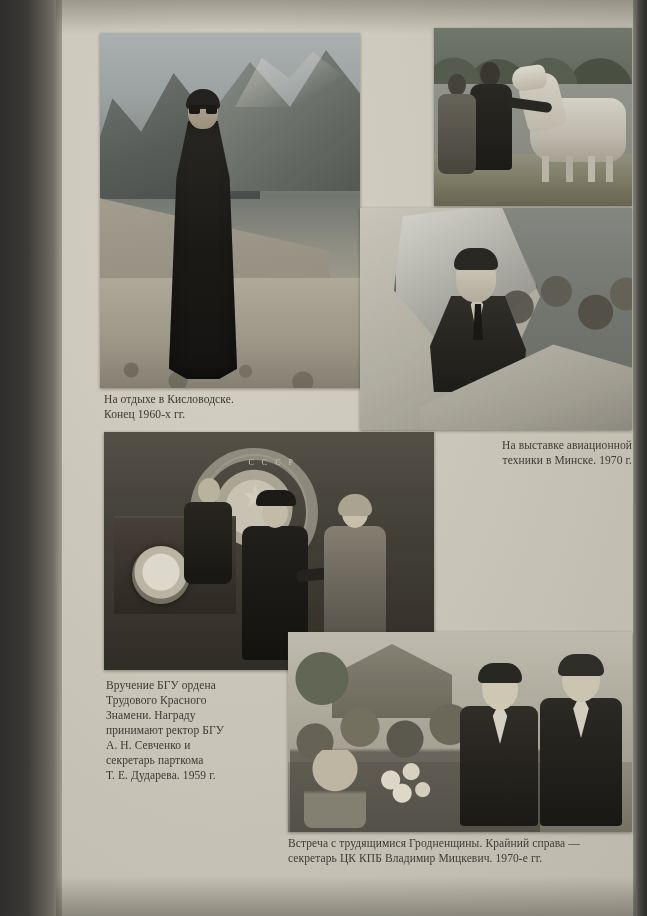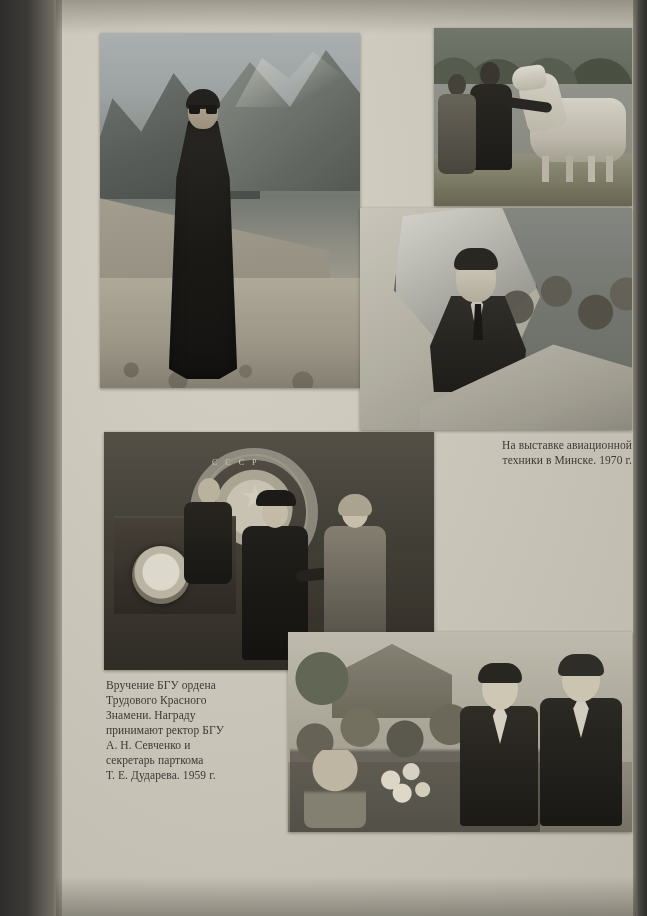--- a/index.html
+++ b/index.html
@@ -255,21 +255,21 @@
     border: 12px solid rgba(214,210,194,.55);
     box-sizing: border-box;
     filter: blur(0.4px);
   }
   #p4-emblem-star {
     position:absolute; left:138px; top:52px; width:26px; height:26px;
     background:#e3dfd0;
     clip-path: polygon(50% 0%, 61% 35%, 98% 35%, 68% 57%, 79% 91%, 50% 70%, 21% 91%, 32% 57%, 2% 35%, 39% 35%);
   }
   #p4-emblem-text {
-    position:absolute; left:108px; top:26px; width:84px; text-align:left;
+    position:absolute; left:108px; top:26px; width:84px; text-align:right;
     color:#ded9c8; font-size:8px; letter-spacing:3px;
   }
   #p4-tribune {
     position:absolute; left:0; bottom:0; width:100%; height:118px;
     background: linear-gradient(180deg,#46433a 0%, #332f29 100%);
   }
   #p4-banner {
     position:absolute; left:10px; bottom:56px; width:122px; height:96px;
     background: linear-gradient(180deg,#4b453c 0%, #2f2b25 100%);
     border-top: 2px solid rgba(200,195,180,.25);
@@ -375,20 +375,22 @@
     <div id="p1-ground"></div>
     <div id="p1-rocks"></div>
     <div id="p1-figure">
       <div id="p1-cloak"></div>
       <div id="p1-head"></div>
       <div id="p1-hair"></div>
       <div id="p1-glasses"></div>
     </div>
     <div class="tone"></div>
   </div>
+  <div class="caption" style="left:104px; top:392px; width:250px;">На отдыхе в Кисловодске.
+Конец 1960-х гг.</div>
 
   <div class="photo" id="photo-2" style="left:434px; top:28px; width:198px; height:178px;">
     <div id="p2-sky"></div>
     <div id="p2-trees"></div>
     <div id="p2-field"></div>
     <div id="p2-horse">
       <div id="p2-horse-body"></div>
       <div id="p2-horse-neck"></div>
       <div id="p2-horse-head"></div>
       <div id="p2-horse-legs"></div>
@@ -471,15 +473,17 @@
       <div class="p5-hair"></div>
     </div>
     <div class="p5-person" id="p5-man-right">
       <div class="p5-body"></div>
       <div class="p5-shirt"></div>
       <div class="p5-head"></div>
       <div class="p5-hair"></div>
     </div>
     <div class="tone"></div>
   </div>
+  <div class="caption" style="left:288px; top:836px; width:348px;">Встреча с трудящимися Гродненщины. Крайний справа —
+секретарь ЦК КПБ Владимир Мицкевич. 1970-е гг.</div>
 
   <div class="grain"></div>
 </div>
 
 </body></html>

